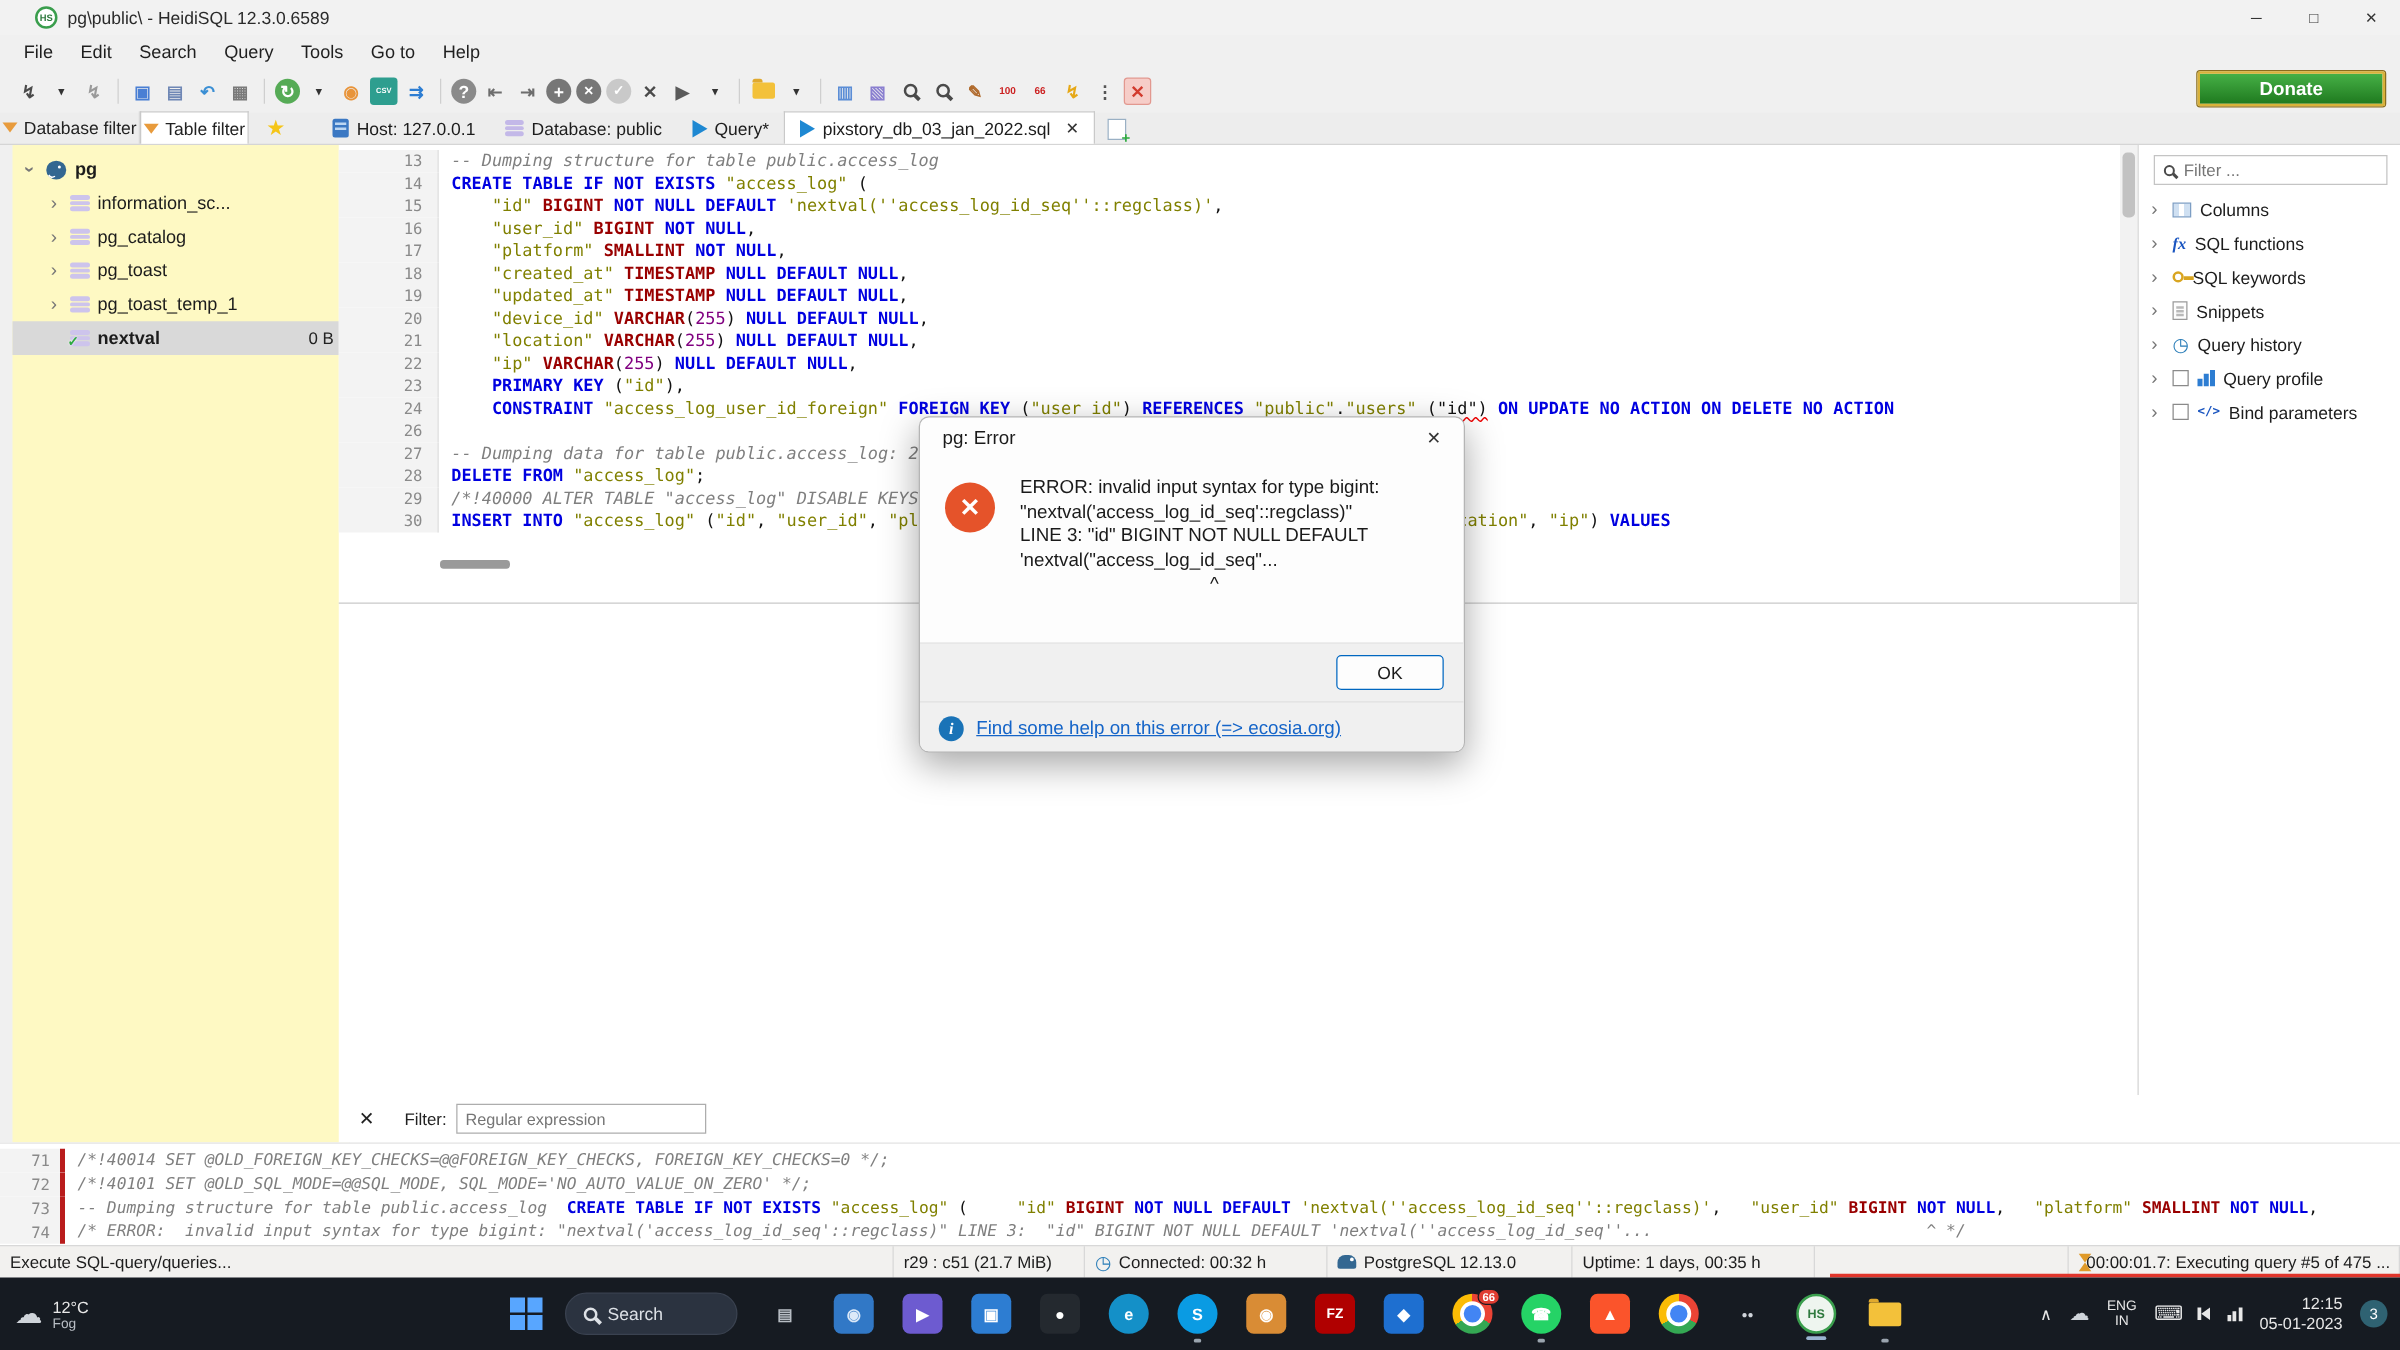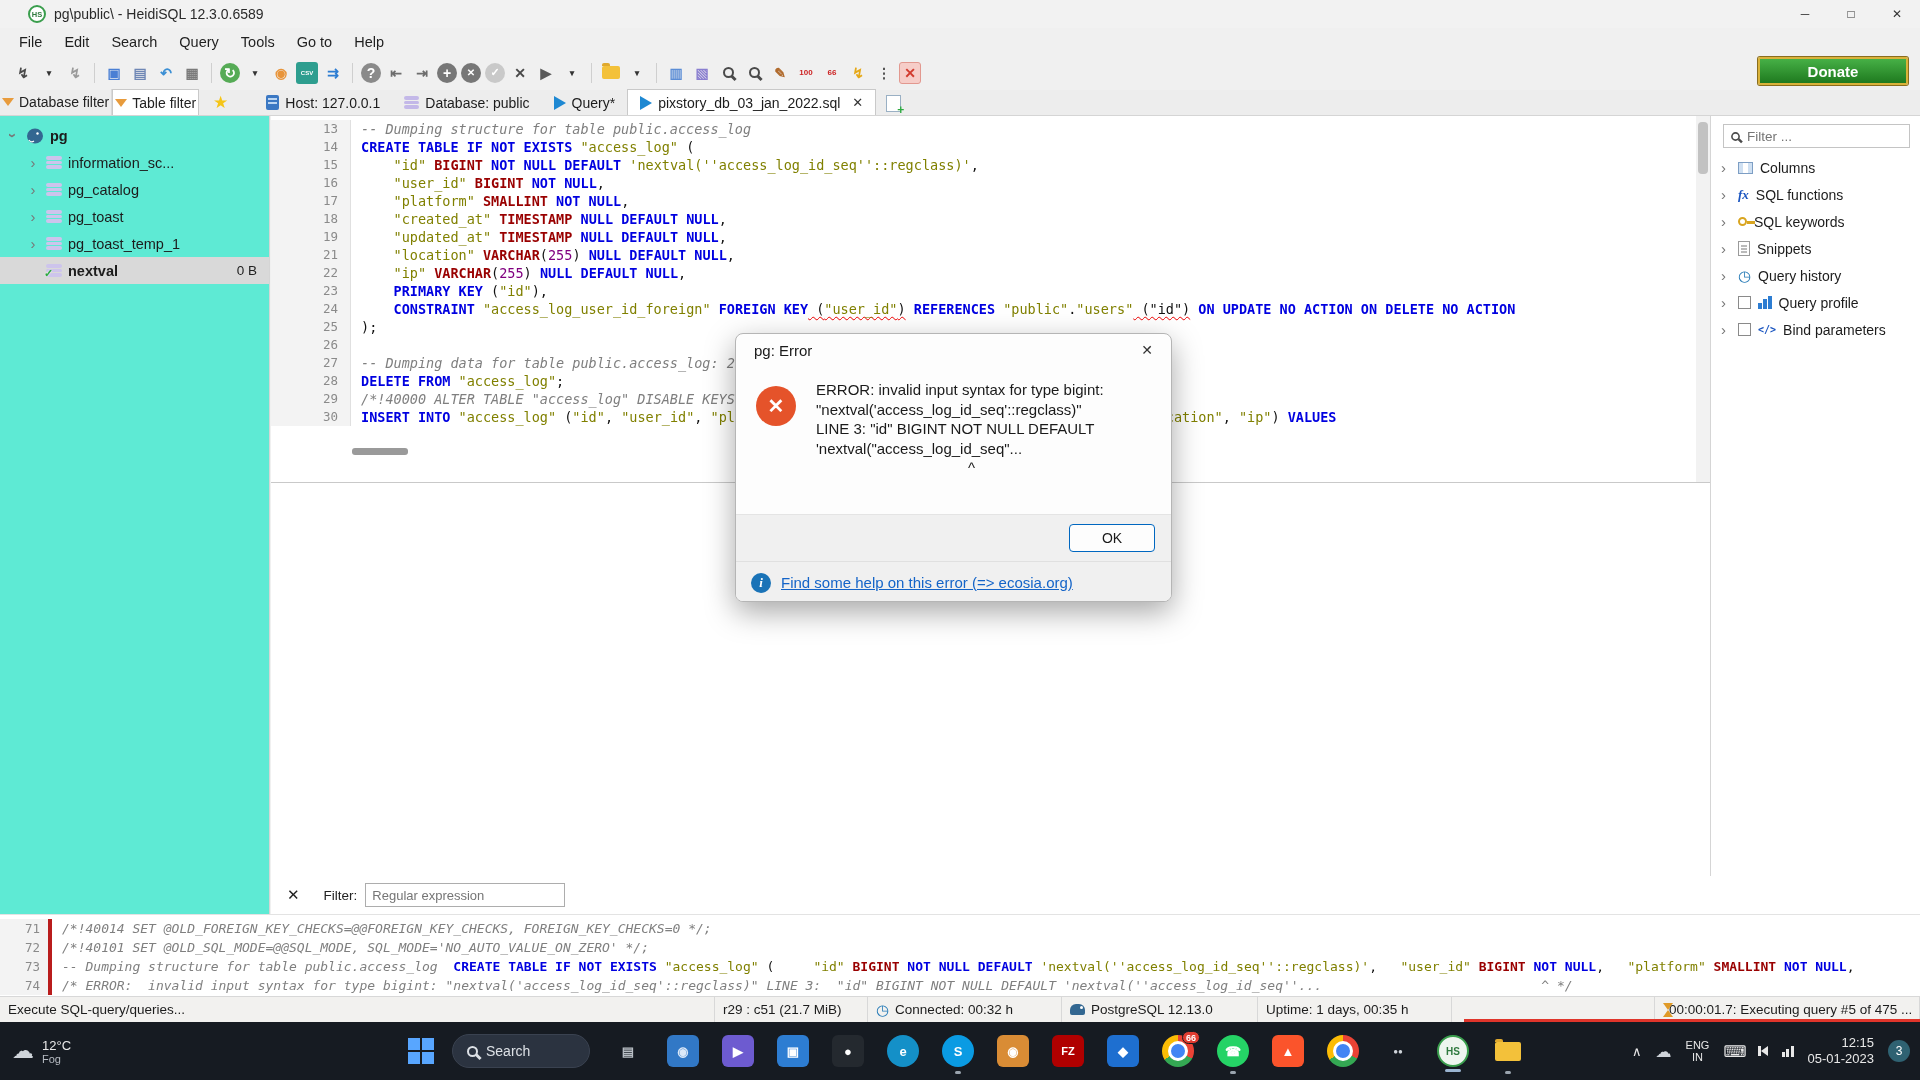--- a/index.html
+++ b/index.html
@@ -40,21 +40,21 @@
   .server-ico { width:13px; height:15px; background:#3b78c3; border-radius:2px; position:relative; }
   .server-ico::after { content:""; position:absolute; left:2px; top:3px; width:9px; height:2px; background:#bcd6f2; box-shadow:0 4px 0 #bcd6f2; }
   .db-ico { width:15px; height:13px; display:flex; flex-direction:column; gap:1px; }
   .db-ico i { height:3.5px; background:#c3b8e8; border-radius:2px; }
   .play-ico { width:0; height:0; border-top:7px solid transparent; border-bottom:7px solid transparent; border-left:12px solid #1e88d2; }
   .tab-close { font-size:13px; color:#333; margin-left:6px; }
   .newtab-ico { width:15px; height:17px; background:#fff; border:1px solid #9ab0c4; margin:0 0 3px 10px; position:relative; }
   .newtab-ico::after { content:"+"; position:absolute; right:-4px; bottom:-6px; color:#2daa3f; font-weight:bold; font-size:12px; }
 
   
-  .left-panel { position:absolute; left:0; top:116px; width:270px; height:798px; background:#5eead4; border-right:1px solid #d5d5d5; padding-top:6px; }
+  .left-panel { position:absolute; left:10px; top:116px; width:270px; height:798px; background:#fef9c3; border-right:1px solid #d5d5d5; padding-top:6px; }
   .tree-row { height:27px; display:flex; align-items:center; font-size:14.5px; color:#1c1c1c; position:relative; }
   .tree-row.selected { background:#d9d9d9; }
   .tree-row .chev { color:#777; font-size:15px; width:14px; text-align:center; }
   .chev-down { display:inline-block; transform:rotate(90deg); }
   .pg-ico { margin:0 6px; }
   .schema-ico { width:16px; height:13px; display:flex; flex-direction:column; gap:1px; margin:0 6px; position:relative; }
   .schema-ico i { height:3.5px; background:#cdc4ec; border-radius:2px; }
   .schema-ico .check { position:absolute; left:-2px; bottom:-3px; color:#2daa3f; font-size:11px; font-weight:bold; text-shadow:0 0 2px #fff; }
   .tree-size { margin-left:auto; padding-right:12px; font-size:13.5px; color:#222; }
 
@@ -358,38 +358,38 @@
         </div>
         <div class="ed-row">
           <div class="ed-num">18</div>
           <div class="ed-code cd"><span class="p">    </span><span class="i">"created_at"</span><span class="p"> </span><span class="t">TIMESTAMP</span><span class="p"> </span><span class="k">NULL DEFAULT NULL</span><span class="p">,</span></div>
         </div>
         <div class="ed-row">
           <div class="ed-num">19</div>
           <div class="ed-code cd"><span class="p">    </span><span class="i">"updated_at"</span><span class="p"> </span><span class="t">TIMESTAMP</span><span class="p"> </span><span class="k">NULL DEFAULT NULL</span><span class="p">,</span></div>
         </div>
         <div class="ed-row">
+          <div class="ed-num">20</div>
+          <div class="ed-code cd"><span class="p">    </span><span class="i">"device_id"</span><span class="p"> </span><span class="t">VARCHAR</span><span class="p">(</span><span class="n">255</span><span class="p">) </span><span class="k">NULL DEFAULT NULL</span><span class="p">,</span></div>
+        </div>
+        <div class="ed-row">
           <div class="ed-num">21</div>
           <div class="ed-code cd"><span class="p">    </span><span class="i">"location"</span><span class="p"> </span><span class="t">VARCHAR</span><span class="p">(</span><span class="n">255</span><span class="p">) </span><span class="k">NULL DEFAULT NULL</span><span class="p">,</span></div>
         </div>
         <div class="ed-row">
           <div class="ed-num">22</div>
           <div class="ed-code cd"><span class="p">    </span><span class="i">"ip"</span><span class="p"> </span><span class="t">VARCHAR</span><span class="p">(</span><span class="n">255</span><span class="p">) </span><span class="k">NULL DEFAULT NULL</span><span class="p">,</span></div>
         </div>
         <div class="ed-row">
           <div class="ed-num">23</div>
           <div class="ed-code cd"><span class="p">    </span><span class="k">PRIMARY KEY</span><span class="p"> (</span><span class="i">"id"</span><span class="p">),</span></div>
         </div>
         <div class="ed-row">
           <div class="ed-num">24</div>
           <div class="ed-code cd"><span class="p">    </span><span class="k">CONSTRAINT</span><span class="p"> </span><span class="i">"access_log_user_id_foreign"</span><span class="p"> </span><span class="k">FOREIGN KEY</span><span class="p u"> (</span><span class="i u">"user_id"</span><span class="p u">)</span><span class="p"> </span><span class="k">REFERENCES</span><span class="p"> </span><span class="i">"public"</span><span class="p">.</span><span class="i">"users"</span><span class="p u"> ("id")</span><span class="p"> </span><span class="k">ON UPDATE NO ACTION ON DELETE NO ACTION</span></div>
-        </div>
-        <div class="ed-row">
-          <div class="ed-num">25</div>
-          <div class="ed-code cd"><span class="p">);</span></div>
         </div>
         <div class="ed-row">
           <div class="ed-num">26</div>
           <div class="ed-code cd"></div>
         </div>
         <div class="ed-row">
           <div class="ed-num">27</div>
           <div class="ed-code cd"><span class="c">-- Dumping data for table public.access_log: 26</span></div>
         </div>
         <div class="ed-row">

